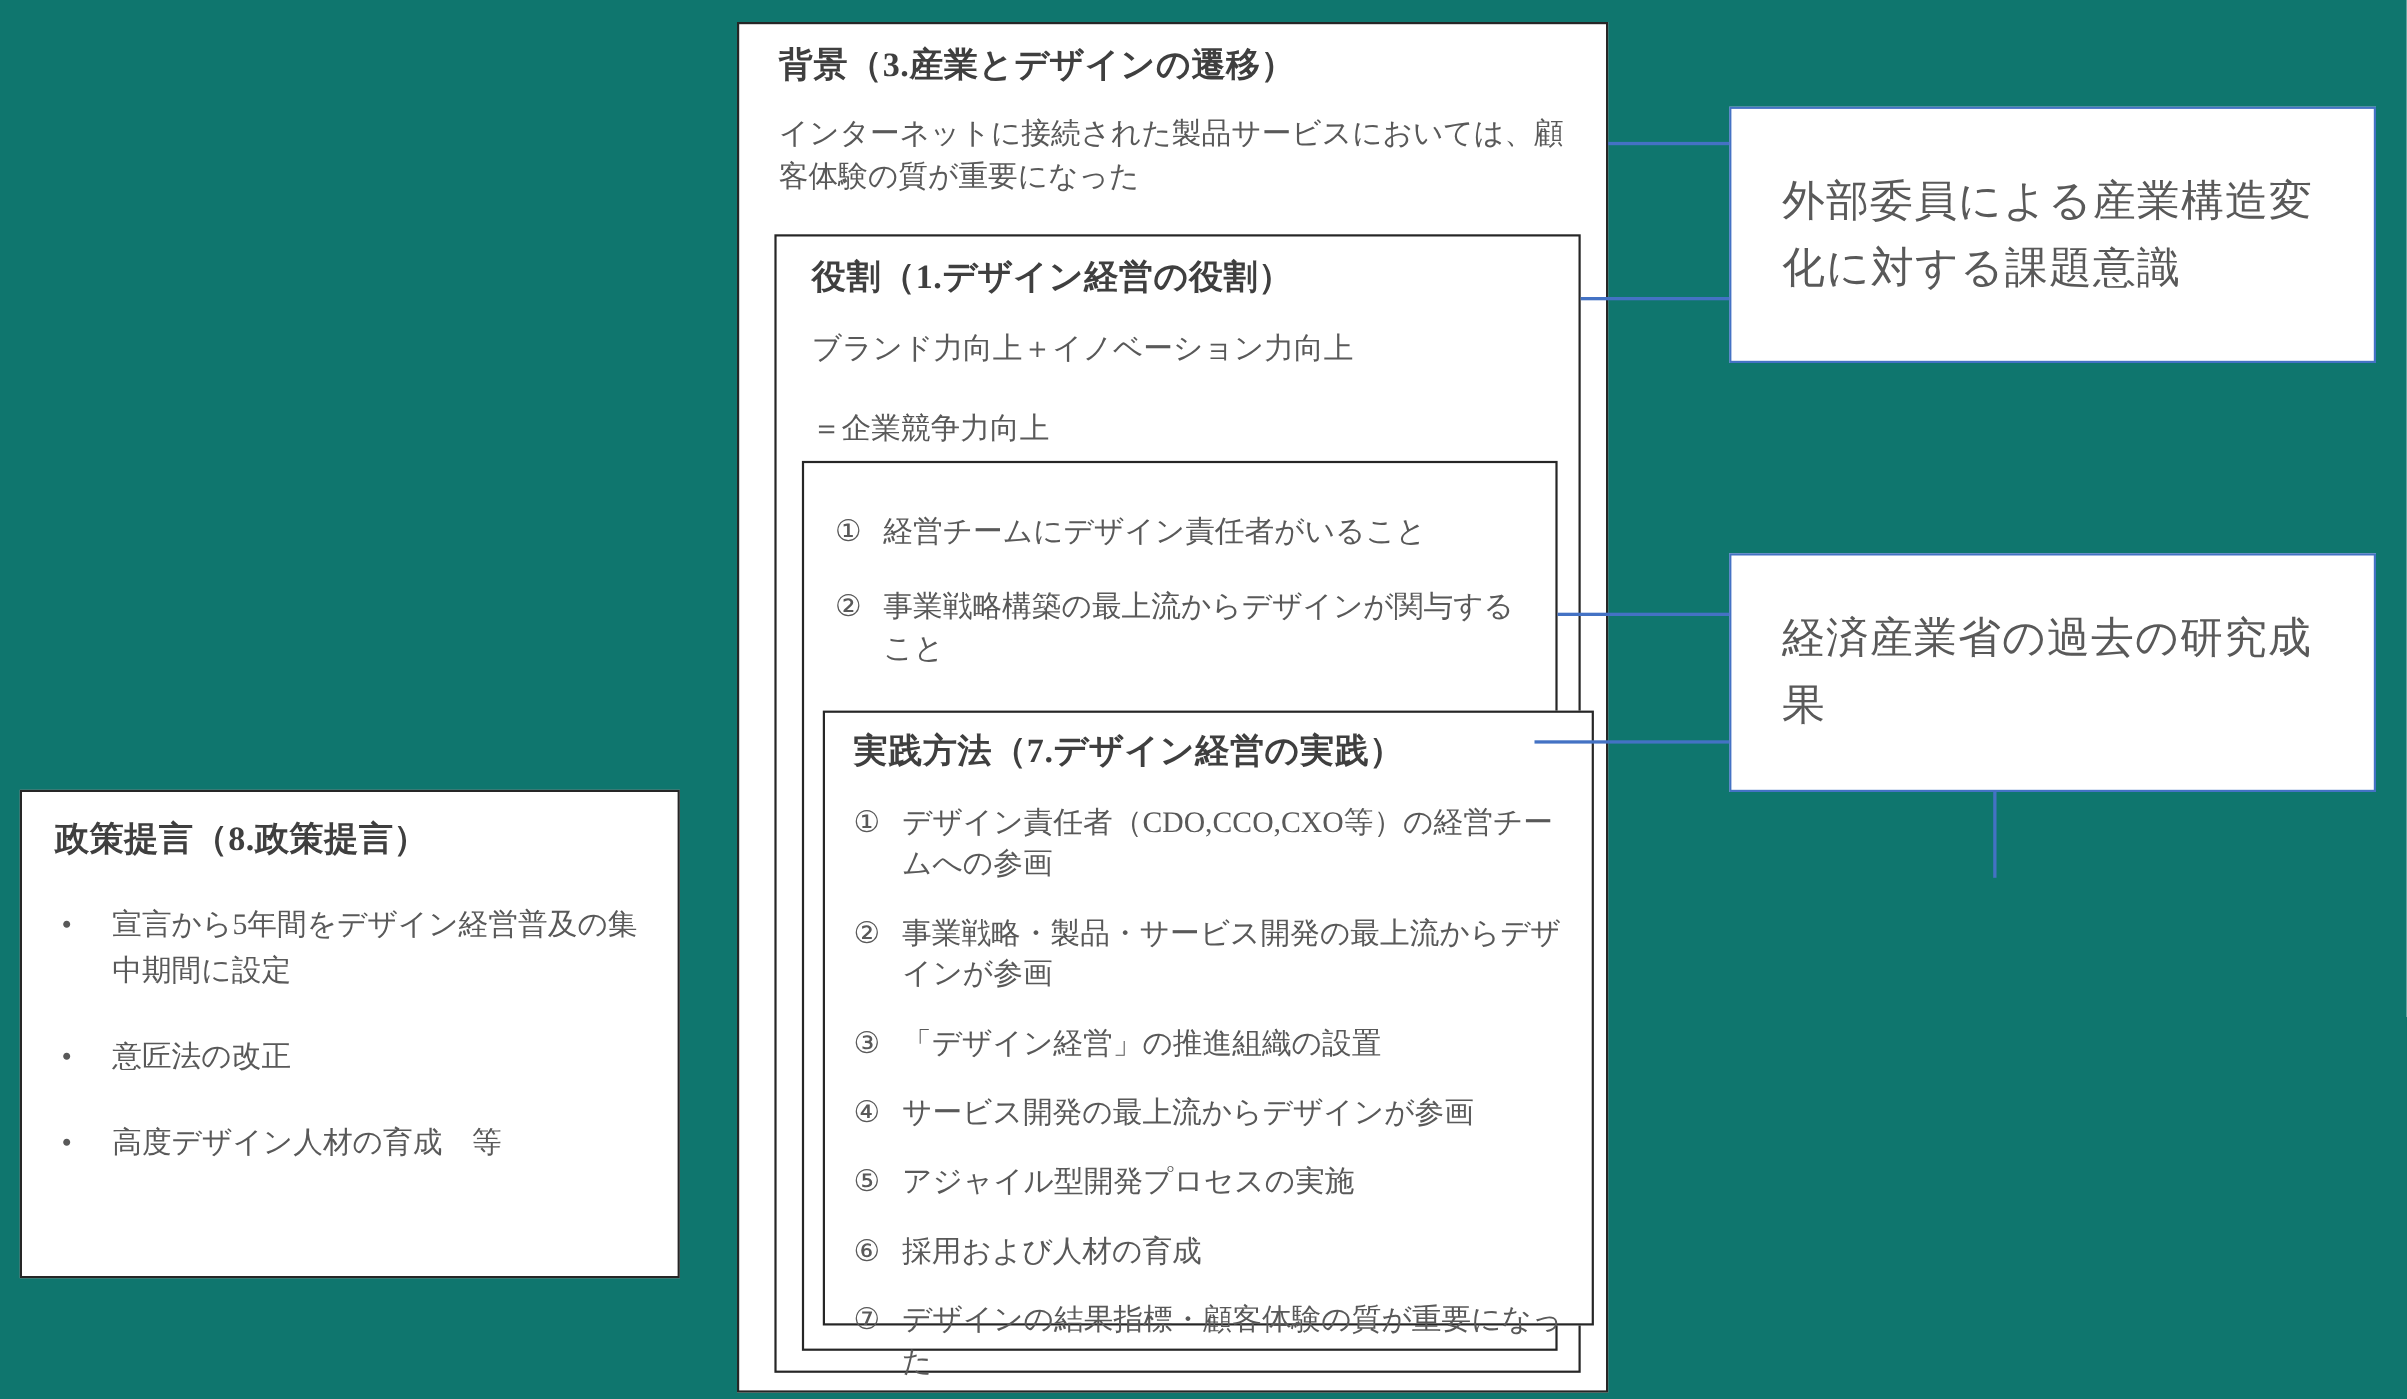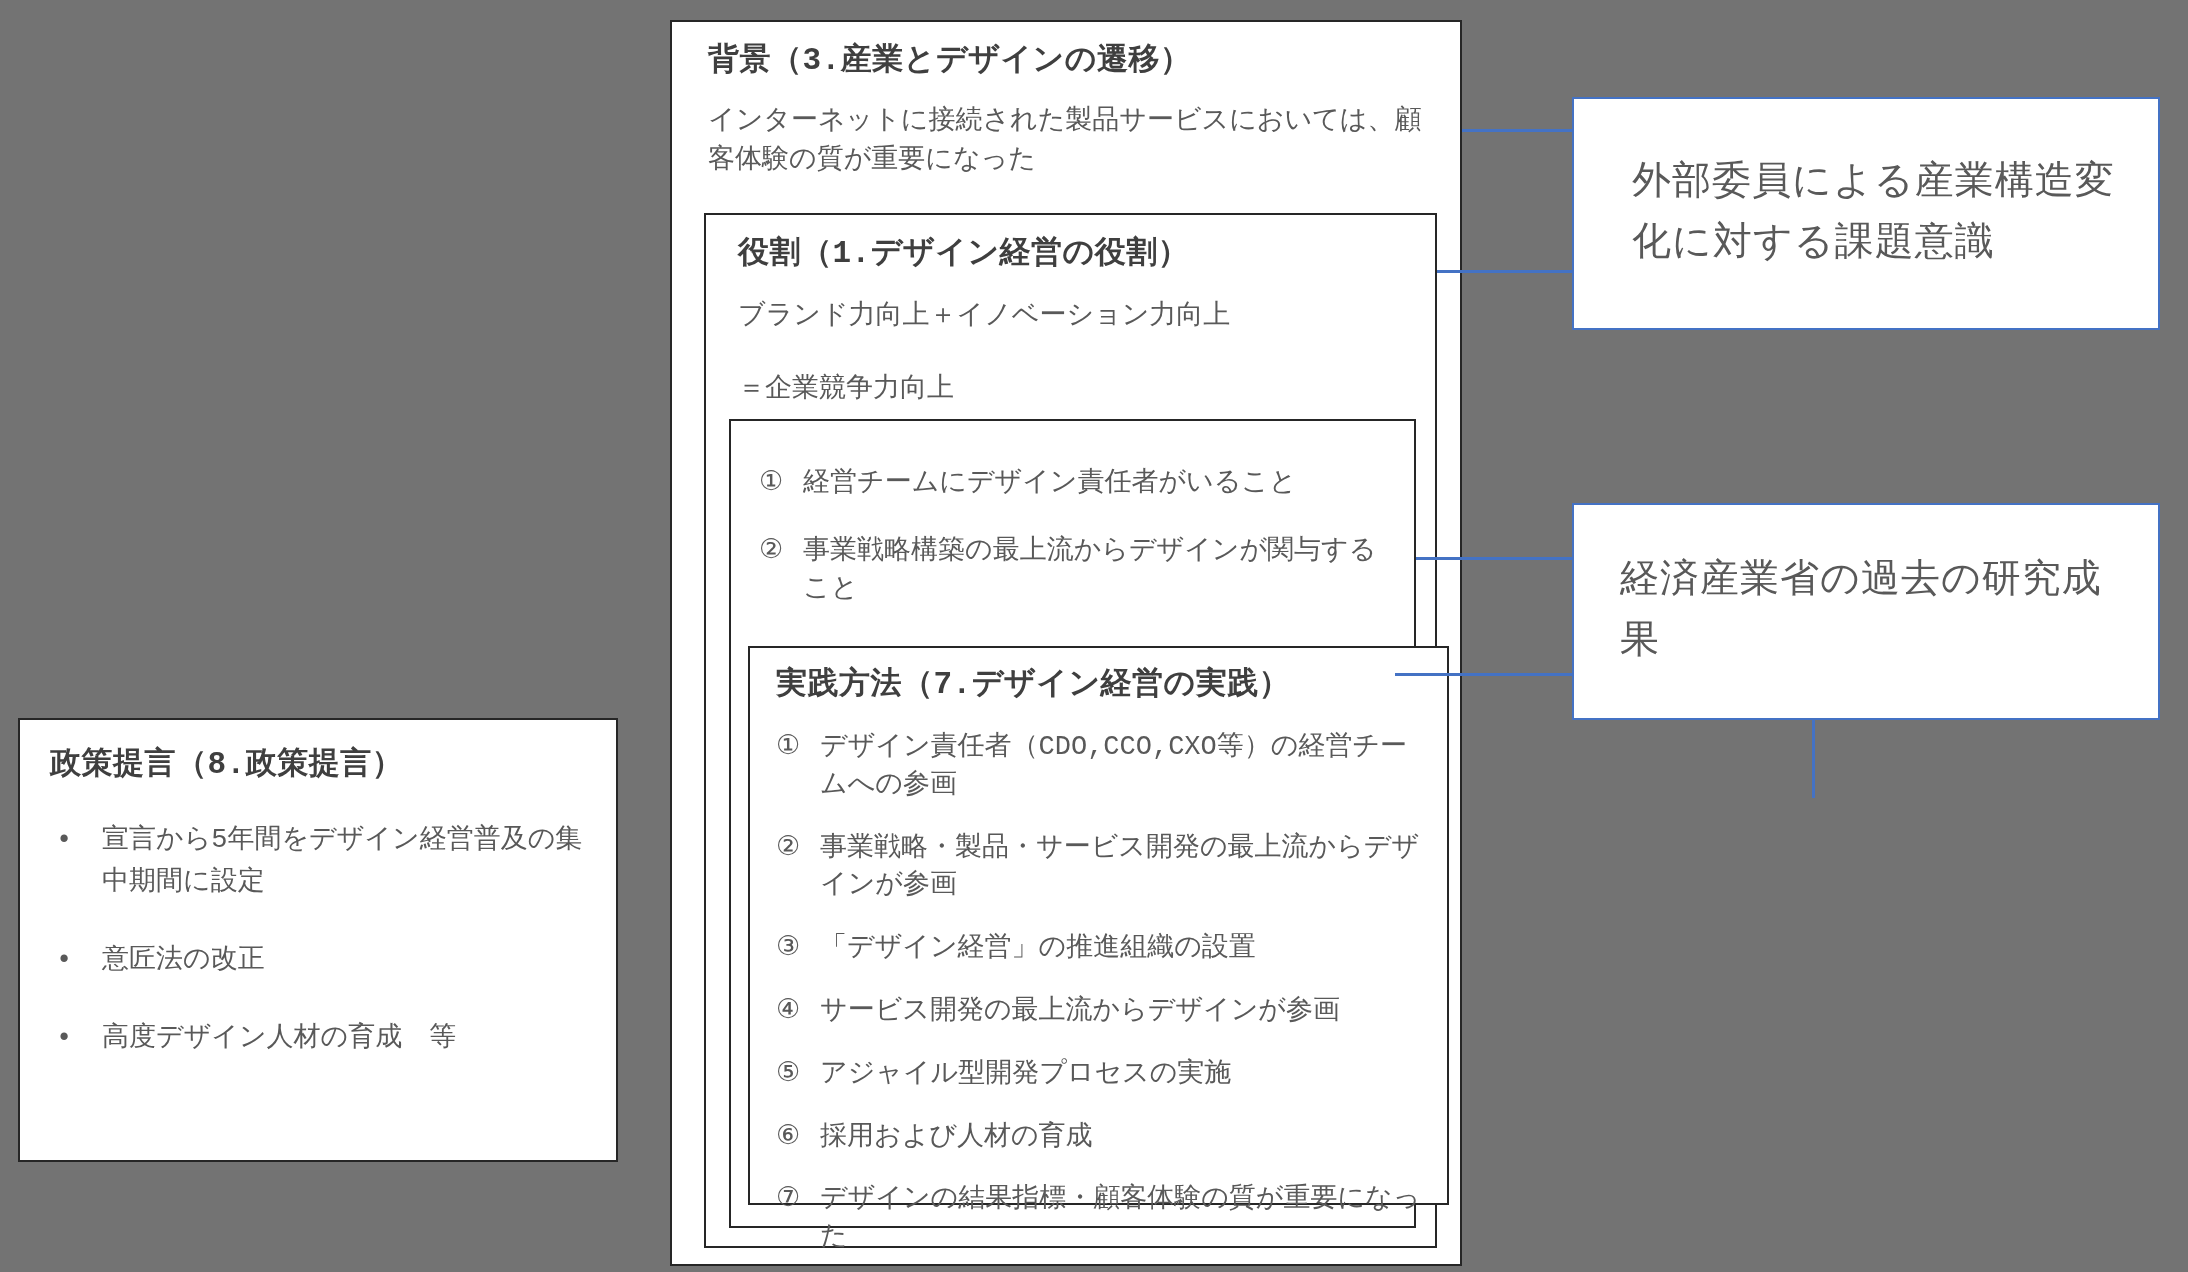--- a/index.html
+++ b/index.html
@@ -1,20 +1,20 @@
 <!DOCTYPE html>
 <html><head>
 <meta charset="utf-8">
 <style>
   html,body{margin:0;padding:0;background:#ffffff;}
   #canvas{
     position:relative;
     width:2188px;height:1272px;
-    background:#737373;
-    font-family:Liberation Mono, monospace;
+    background:#0f766e;
+    font-family:Liberation Serif, serif;
     overflow:hidden;
   }
   .box{position:absolute;background:#ffffff;box-sizing:border-box;}
   .dark-border{border:2px solid #262626;}
   .blue-border{border:2px solid #4472c4;}
   .box-title{font-weight:bold;font-size:31px;color:#3f3f3f;letter-spacing:.5px;}
   .body-text{font-size:27px;color:#595959;line-height:1.45;}
   .num-item{display:flex;font-size:27px;color:#595959;line-height:1.4;}
   .num-item .num{flex:0 0 44px;}
   .num-item .txt{flex:1 1 auto;}
@@ -34,21 +34,21 @@
   #cond-box{left:729px;top:419px;width:687px;height:809px;padding:14px 22px 0 28px;}
   #cond-box .num-item{margin-top:30px;}
   #practice-box{left:748px;top:646px;width:701px;height:559px;padding:14px 14px 0 26px;}
   #practice-box .num-item{margin-top:25px;}
 
   
   #policy-box{left:18px;top:718px;width:600px;height:444px;padding:22px 28px 0 30px;}
   #policy-box .bullet-item{margin-top:36px;}
 
   
-  #ext-box{left:1572px;top:97px;width:588px;height:233px;display:flex;align-items:center;padding:0 28px 0 58px;}
+  #ext-box{left:1572px;top:97px;width:588px;height:233px;display:flex;align-items:center;padding:0 28px 0 46px;}
   #meti-box{left:1572px;top:503px;width:588px;height:217px;display:flex;align-items:center;padding:0 28px 0 46px;}
   #invest-box{left:1572px;top:798px;width:588px;height:466px;padding:20px 22px 0 28px;}
   #invest-box .box-title{font-size:30px;}
   #invest-body{margin-top:20px;font-size:26px;}
 
   
   #conn-bg-ext{left:1462px;top:129px;width:110px;}
   #conn-role-ext{left:1437px;top:270px;width:135px;}
   #conn-cond-meti{left:1416px;top:557px;width:156px;}
   #conn-practice-meti{left:1395px;top:673px;width:177px;}

